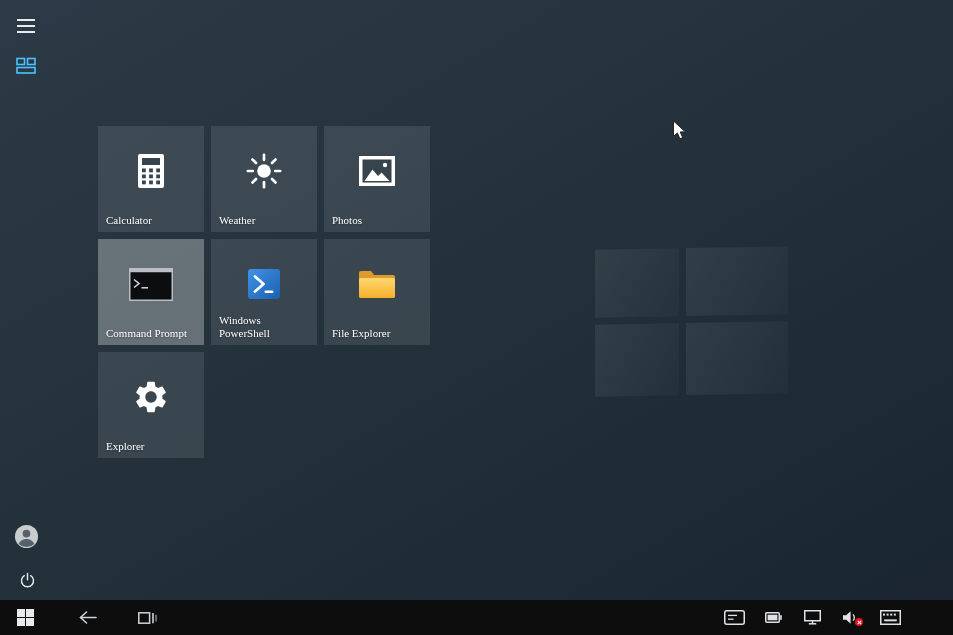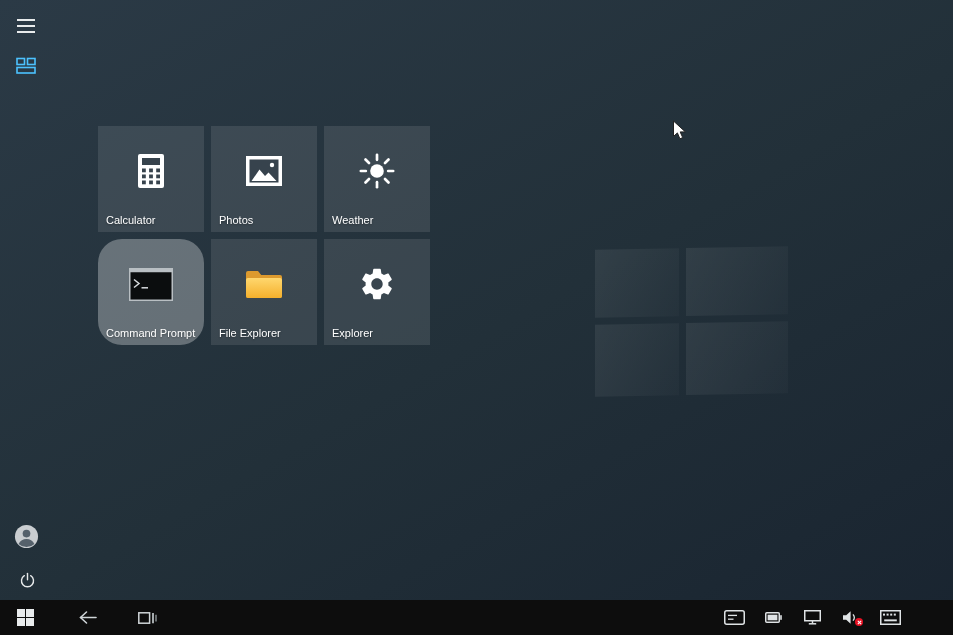--- a/index.html
+++ b/index.html
@@ -20,22 +20,22 @@
   
   .rail-btn{position:absolute;width:28px;height:28px;display:flex;align-items:center;justify-content:center;}
   .rail-hamburger{left:12px;top:12px;}
   .rail-pinned{left:12px;top:52px;}
   .rail-user{left:12px;top:522px;}
   .rail-power{left:13px;top:566px;}
 
   
   .tile-grid{position:absolute;left:98px;top:126px;display:grid;
     grid-template-columns:repeat(3,106px);grid-auto-rows:106px;gap:7px;}
-  .tile{position:relative;background:rgba(255,255,255,0.10);cursor:default;}
-  .tile.highlight{background:rgba(255,255,255,0.30);border-radius:24px;}
+  .tile{position:relative;background:rgba(255,255,255,0.10);cursor:default;font-family:Liberation Serif, serif;}
+  .tile.highlight{background:rgba(255,255,255,0.30);}
   .tile-icon{position:absolute;left:0;right:0;top:0;bottom:16px;
     display:flex;align-items:center;justify-content:center;}
   .tile-label{position:absolute;left:8px;right:5px;bottom:5px;
     font-size:11px;line-height:13px;color:#fff;text-shadow:0 1px 2px rgba(0,0,0,0.35);}
 
   
   .taskbar{position:absolute;left:0;top:600px;width:953px;height:35px;background:#0d0d0d;}
   .tb-btn{position:absolute;top:0;height:35px;width:42px;display:flex;align-items:center;justify-content:center;}
   .tb-start{left:4px;}
   .tb-back{left:66px;}
@@ -118,61 +118,77 @@
               <rect x="14.1" y="27.5" width="3.8" height="3.8"></rect>
               <rect x="21.2" y="27.5" width="3.8" height="3.8"></rect>
           </g>
         </svg>
       </div>
       <div class="tile-label">Calculator</div>
     </div>
 
     <div class="tile">
       <div class="tile-icon">
-        <svg width="38" height="32" viewBox="0 0 38 32">
-          <rect x="1" y="1" width="36" height="30" fill="#fff"></rect>
-          <rect x="4.5" y="4.5" width="29" height="23" fill="#37434d"></rect>
-          <circle cx="27" cy="10" r="2.2" fill="#fff"></circle>
-          <path d="M6.5 26 L14.5 14.5 L20 21 L23.5 17.5 L31.5 26 Z" fill="#fff"></path>
-        </svg>
-      </div>
-      <div class="tile-label">Photos</div>
-    </div>
-
-    <div class="tile">
-      <div class="tile-icon">
         <svg width="40" height="40" viewBox="0 0 24 24">
           <circle cx="12" cy="12" r="4.1" fill="#fff"></circle>
           <g stroke="#fff" stroke-width="1.6" stroke-linecap="round">
             <line x1="12" y1="2.3" x2="12" y2="5.3"></line>
               <line x1="12" y1="18.7" x2="12" y2="21.7"></line>
             <line x1="2.3" y1="12" x2="5.3" y2="12"></line>
               <line x1="18.7" y1="12" x2="21.7" y2="12"></line>
             <line x1="5.1" y1="5.1" x2="7.2" y2="7.2"></line>
               <line x1="16.8" y1="16.8" x2="18.9" y2="18.9"></line>
             <line x1="5.1" y1="18.9" x2="7.2" y2="16.8"></line>
               <line x1="16.8" y1="7.2" x2="18.9" y2="5.1"></line>
           </g>
         </svg>
       </div>
       <div class="tile-label">Weather</div>
     </div>
 
+    <div class="tile">
+      <div class="tile-icon">
+        <svg width="38" height="32" viewBox="0 0 38 32">
+          <rect x="1" y="1" width="36" height="30" fill="#fff"></rect>
+          <rect x="4.5" y="4.5" width="29" height="23" fill="#37434d"></rect>
+          <circle cx="27" cy="10" r="2.2" fill="#fff"></circle>
+          <path d="M6.5 26 L14.5 14.5 L20 21 L23.5 17.5 L31.5 26 Z" fill="#fff"></path>
+        </svg>
+      </div>
+      <div class="tile-label">Photos</div>
+    </div>
+
     <div class="tile highlight">
       <div class="tile-icon">
         <svg width="44" height="33" viewBox="0 0 44 33">
           <rect x="0.75" y="0.75" width="42.5" height="31.5" fill="#0b0d0e" stroke="#b9bfc3" stroke-width="1.5"></rect>
           <rect x="0.75" y="0.75" width="42.5" height="3.5" fill="#b9bfc3"></rect>
           <path d="M5 11.5 l5 4 -5 4" stroke="#d7dbde" stroke-width="1.5" fill="none"></path>
           <line x1="12.5" y1="19.8" x2="19" y2="19.8" stroke="#d7dbde" stroke-width="1.5"></line>
         </svg>
       </div>
       <div class="tile-label">Command Prompt</div>
     </div>
 
+    <div class="tile">
+      <div class="tile-icon">
+        <svg width="38" height="38" viewBox="0 0 38 38">
+          <defs>
+            <linearGradient id="psg" x1="0" y1="0" x2="1" y2="1">
+              <stop offset="0" stop-color="#3f93e8"></stop>
+                <stop offset="1" stop-color="#1b5faf"></stop>
+            </linearGradient>
+          </defs>
+          <rect x="3" y="4" width="32" height="30" rx="3" fill="url(#psg)"></rect>
+          <path d="M10 11.5 l8.5 7.5 -8.5 7.5" fill="none" stroke="#fff" stroke-width="2.8" stroke-linecap="round" stroke-linejoin="round"></path>
+          <rect x="19.5" y="25.5" width="9" height="2.6" rx="1.3" fill="#fff"></rect>
+        </svg>
+      </div>
+      <div class="tile-label">Windows PowerShell</div>
+    </div>
 
     <div class="tile">
       <div class="tile-icon">
         <svg width="40" height="32" viewBox="0 0 40 32">
           <defs>
             <linearGradient id="fg" x1="0" y1="0" x2="0" y2="1">
               <stop offset="0" stop-color="#ffd76e"></stop>
                 <stop offset="1" stop-color="#f5b02c"></stop>
             </linearGradient>
           </defs>

